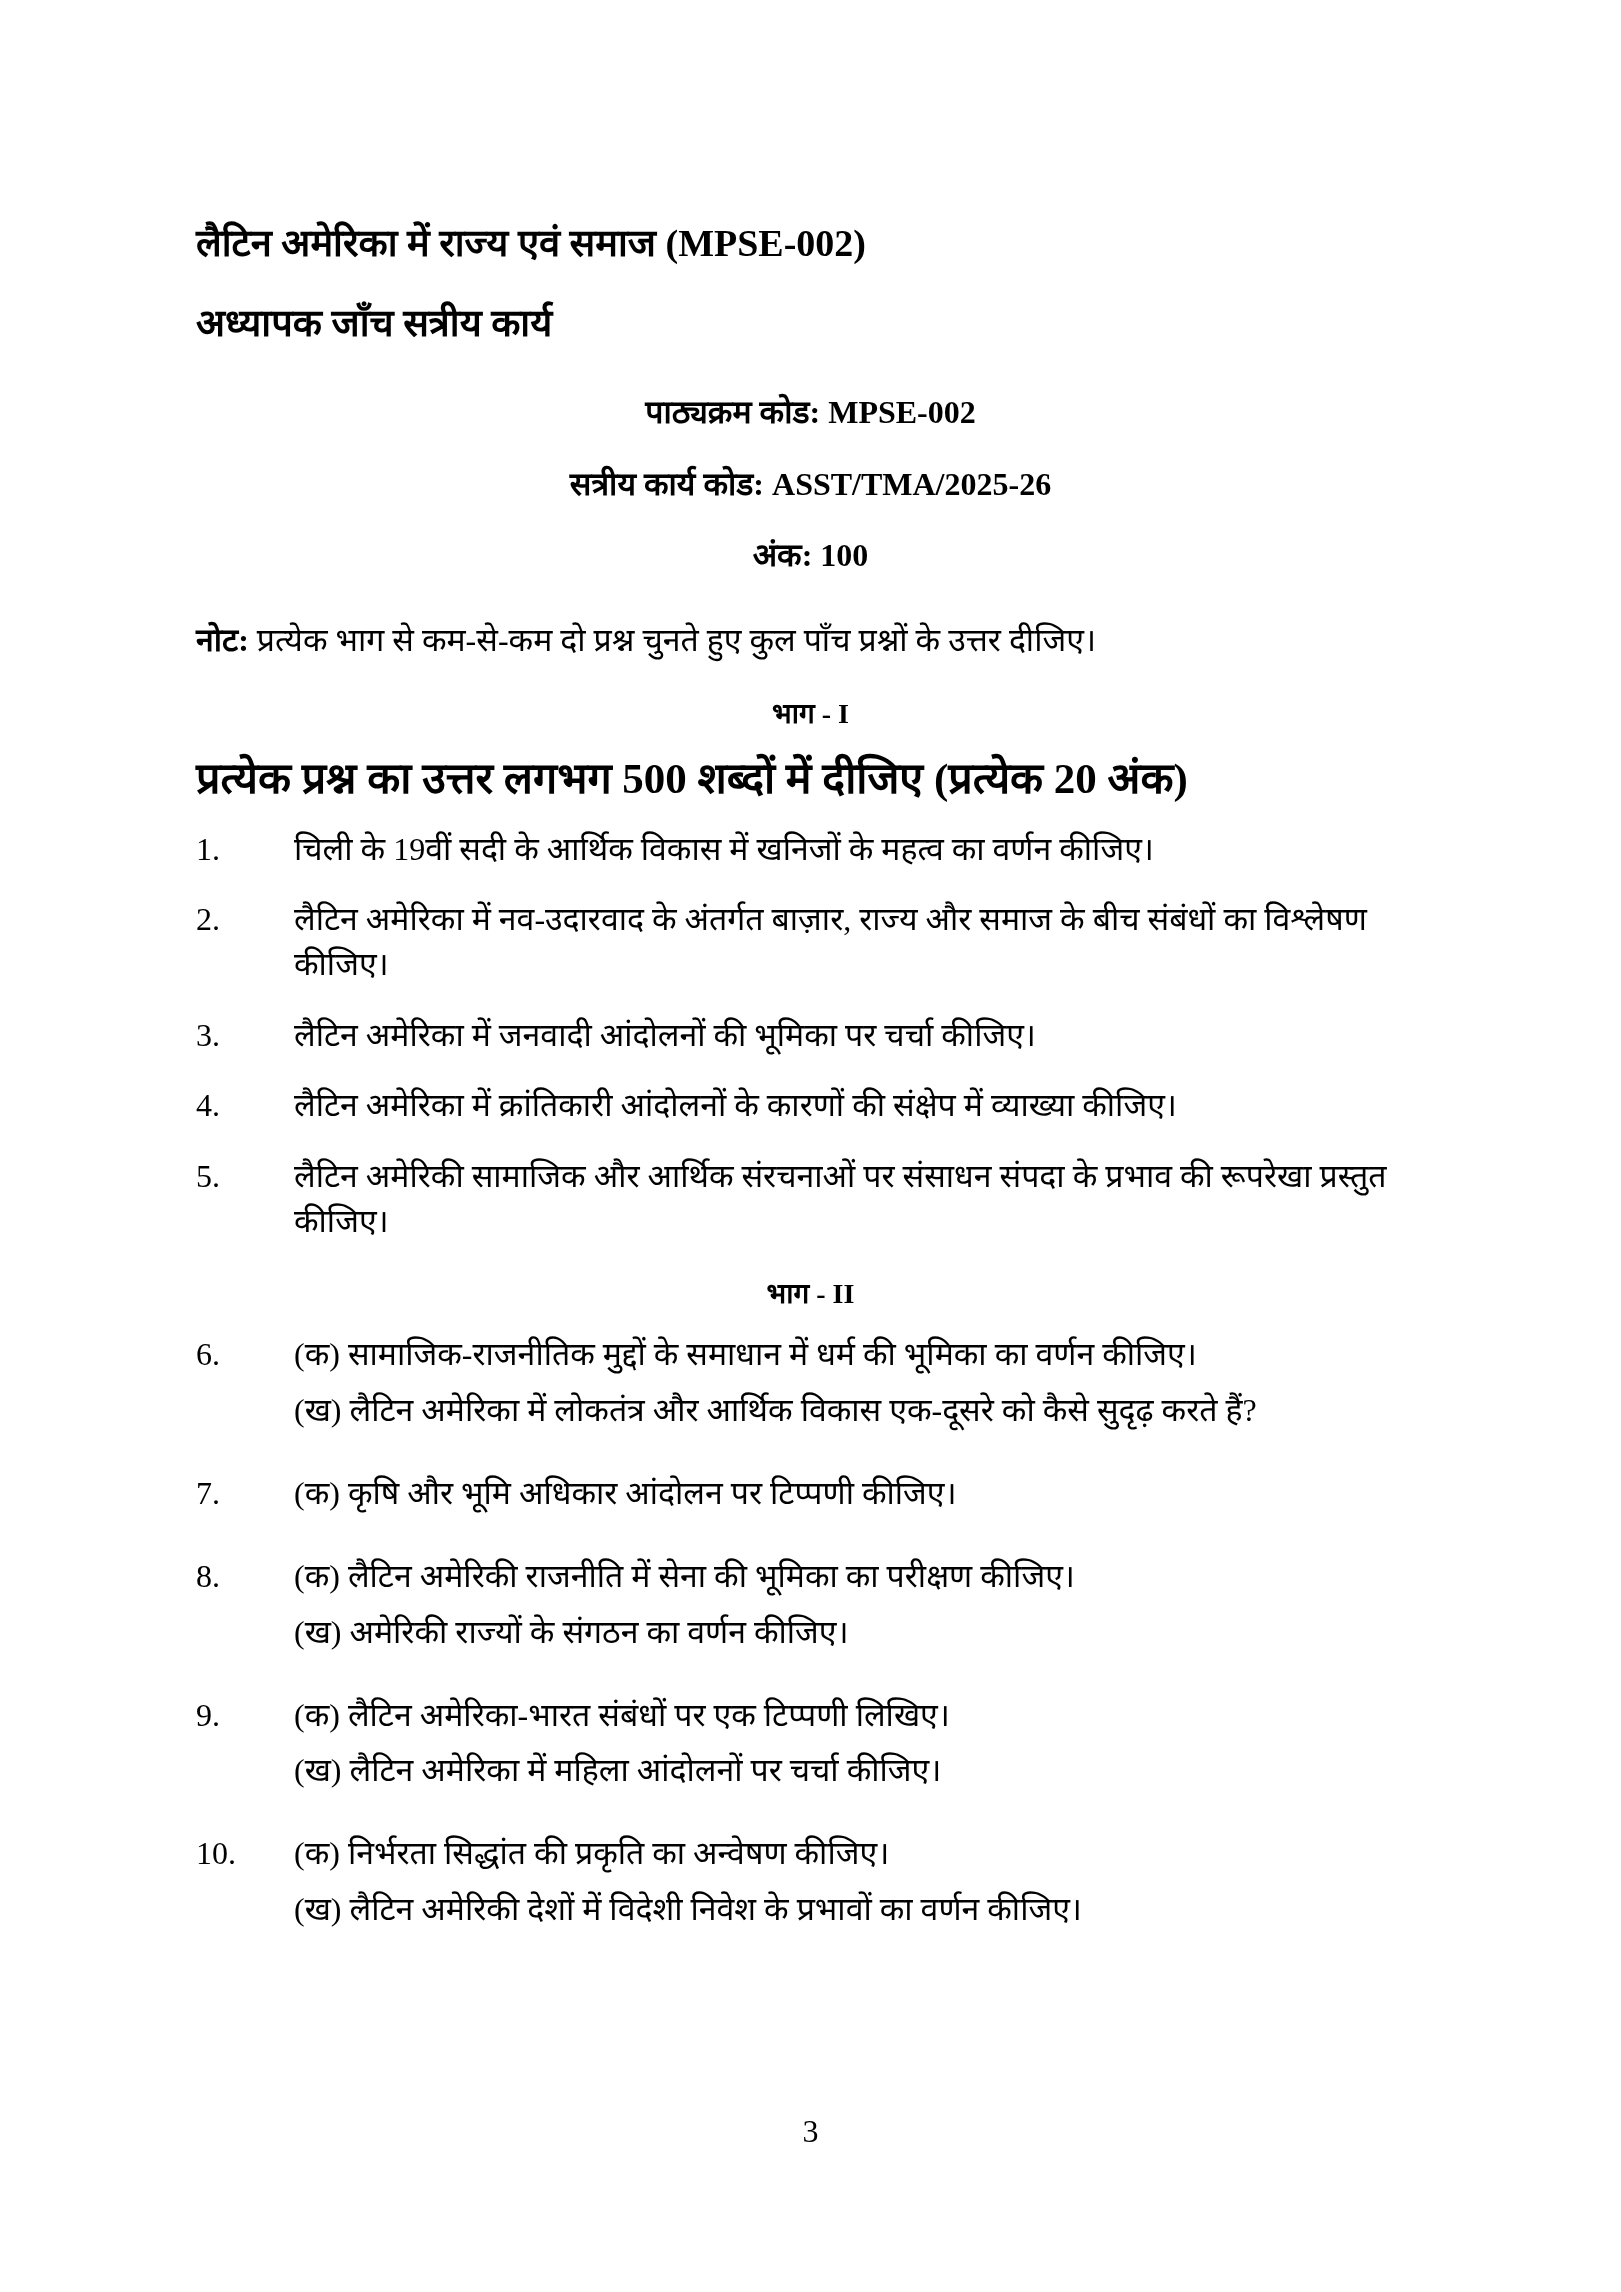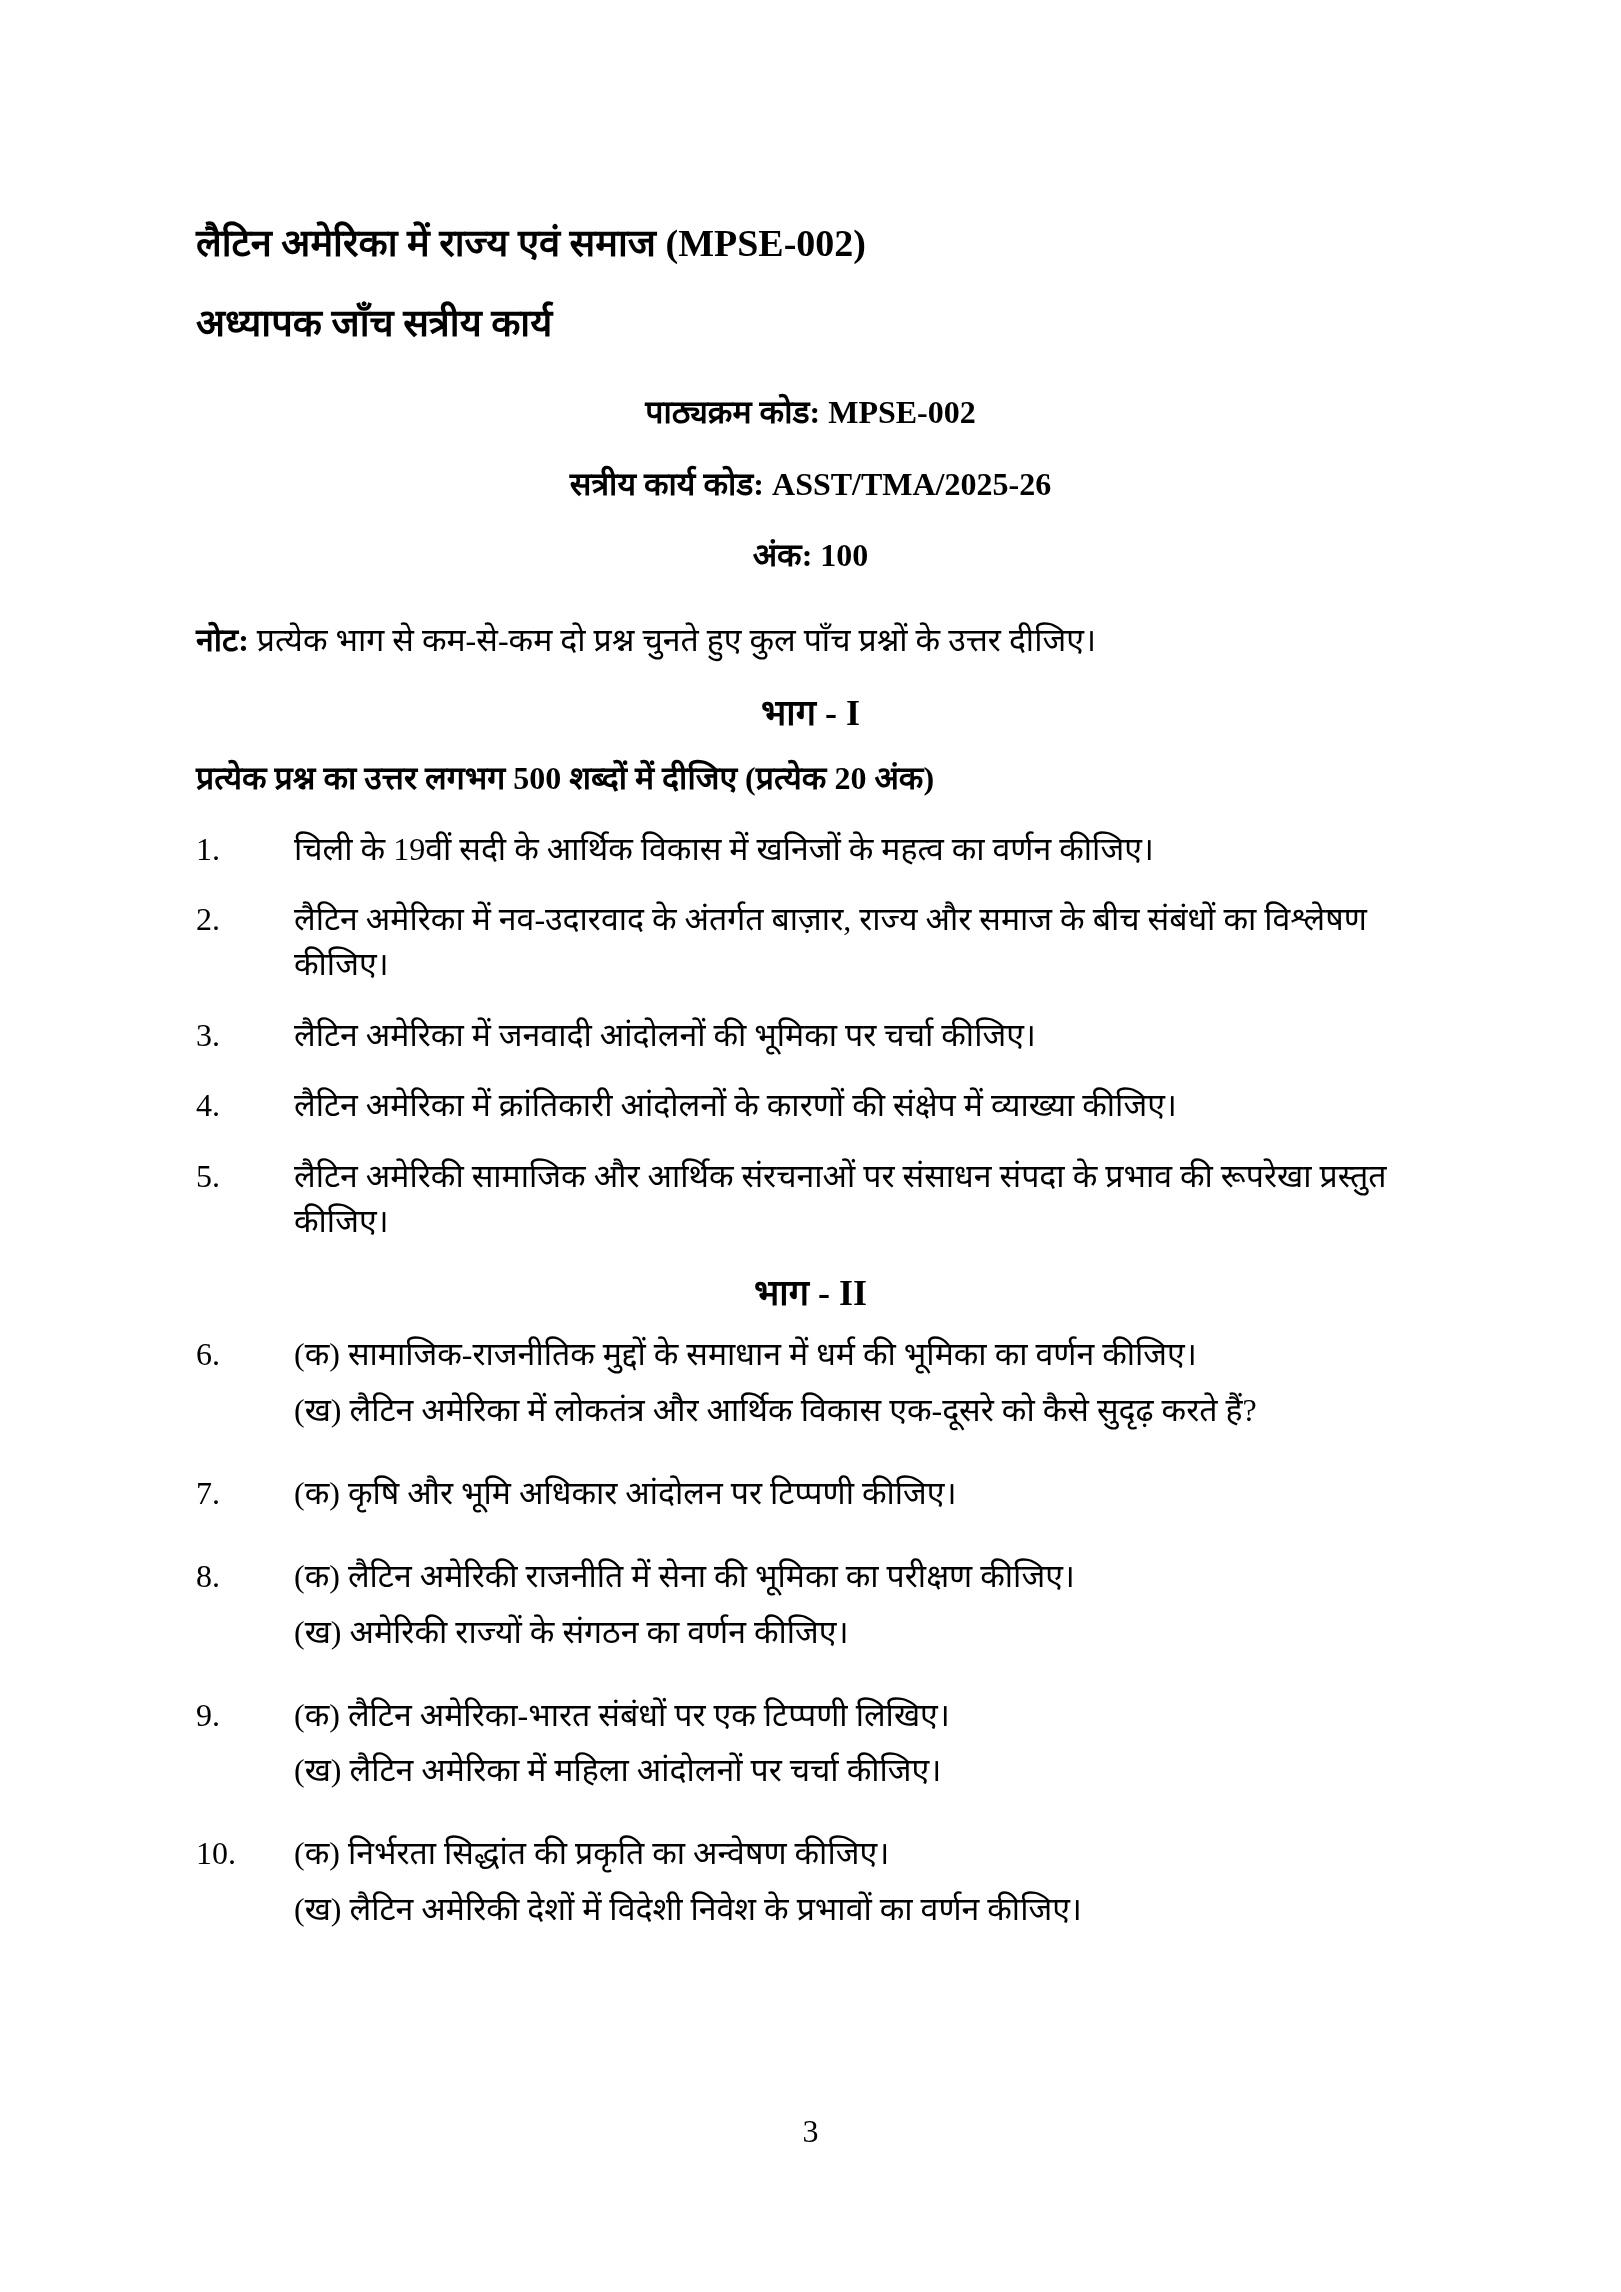--- a/index.html
+++ b/index.html
@@ -37,27 +37,27 @@
   .note {
     margin-top: 40px;
     font-size: 32px;
     line-height: 45px;
   }
   .note .note-label { font-weight: bold; }
   .section-heading {
     margin-top: 27.4px;
     text-align: center;
     font-weight: bold;
-    font-size: 36px;
+    font-size: 28px;
     line-height: 45px;
   }
   .section-instruction {
     margin-top: 20.6px;
     font-weight: bold;
-    font-size: 32px;
+    font-size: 43px;
     line-height: 45px;
   }
   .q-rows { margin: 0; }
   .q-row {
     display: flex;
     font-size: 32px;
     line-height: 45px;
   }
   .q-num {
     flex: none;

